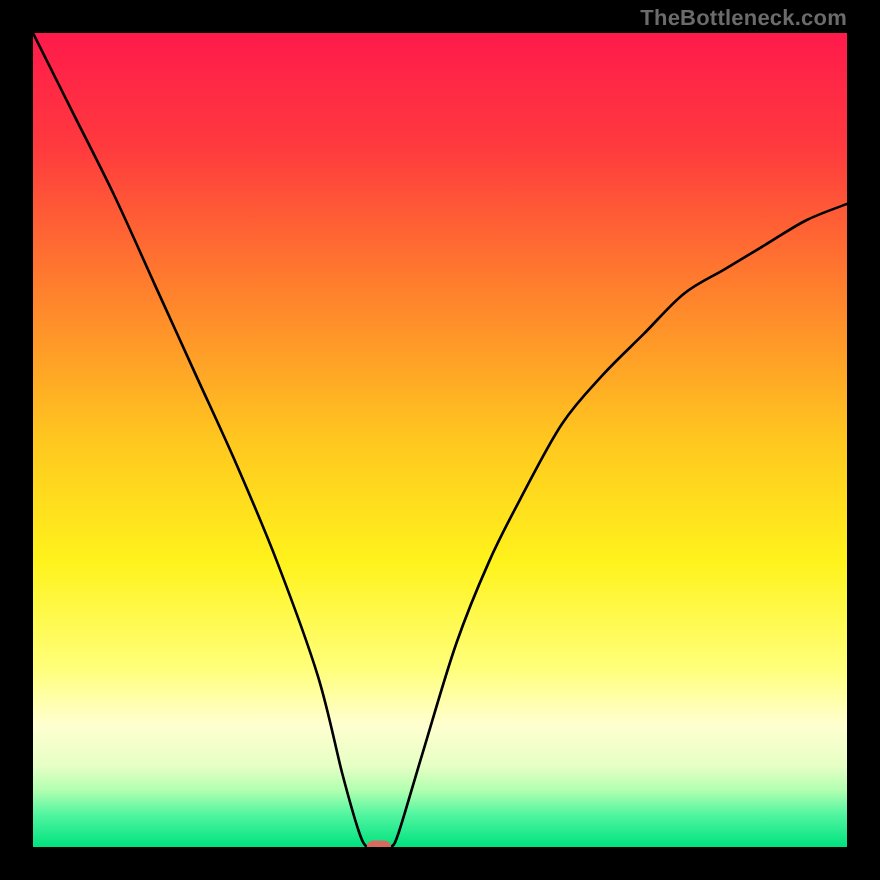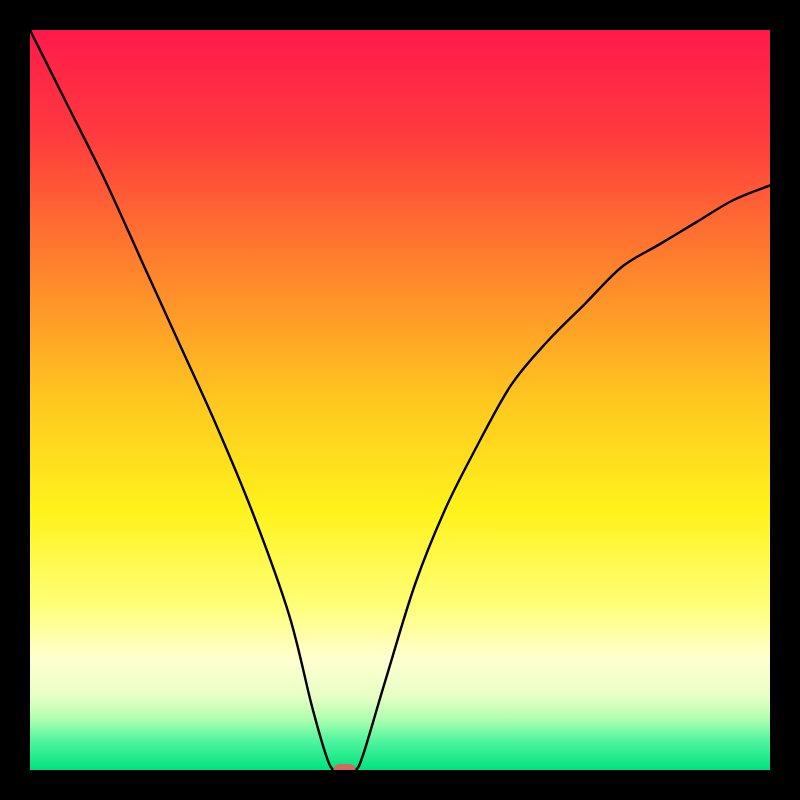--- a/index.html
+++ b/index.html
@@ -33,20 +33,21 @@
     letter-spacing: 0.2px;
     user-select: none;
   }
   svg { display: block; }
 </style>
 </head>
 <body>
 
 <div class="frame">
 
+  <div class="watermark">TheBottleneck.com</div>
 
   <div class="plot-area">
     <svg id="chart-svg" width="740" height="740" viewBox="0 0 740 740" preserveAspectRatio="none">
       <defs>
         <linearGradient id="bg-grad" x1="0" y1="0" x2="0" y2="1">
             <stop offset="0%" stop-color="#ff1a4b"></stop>
             <stop offset="14.000000000000002%" stop-color="#ff3a3e"></stop>
             <stop offset="30%" stop-color="#ff7a2e"></stop>
             <stop offset="50%" stop-color="#ffc71f"></stop>
             <stop offset="65%" stop-color="#fff31c"></stop>

